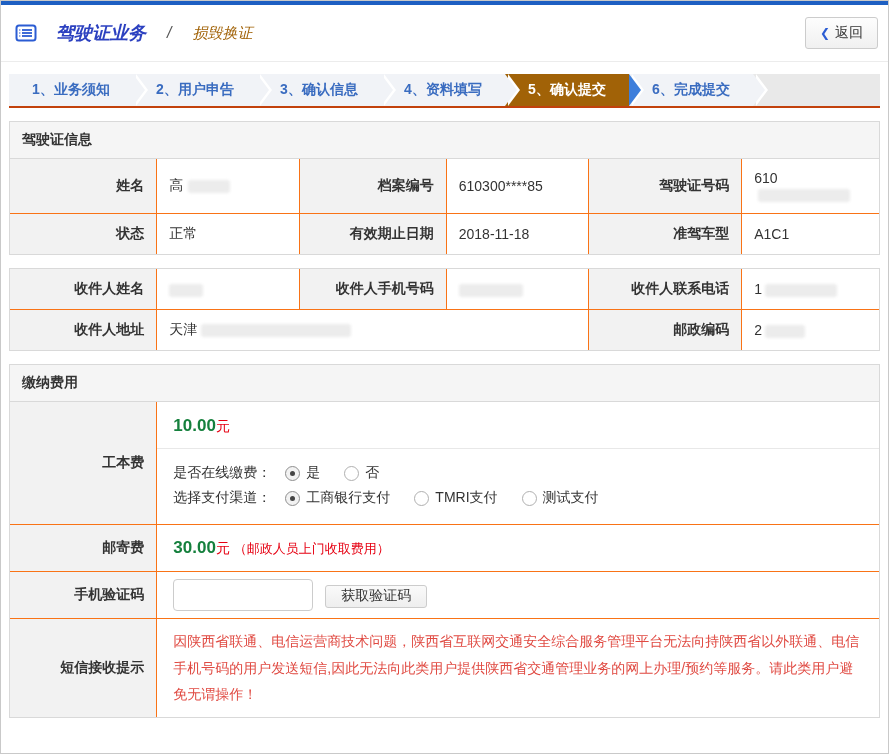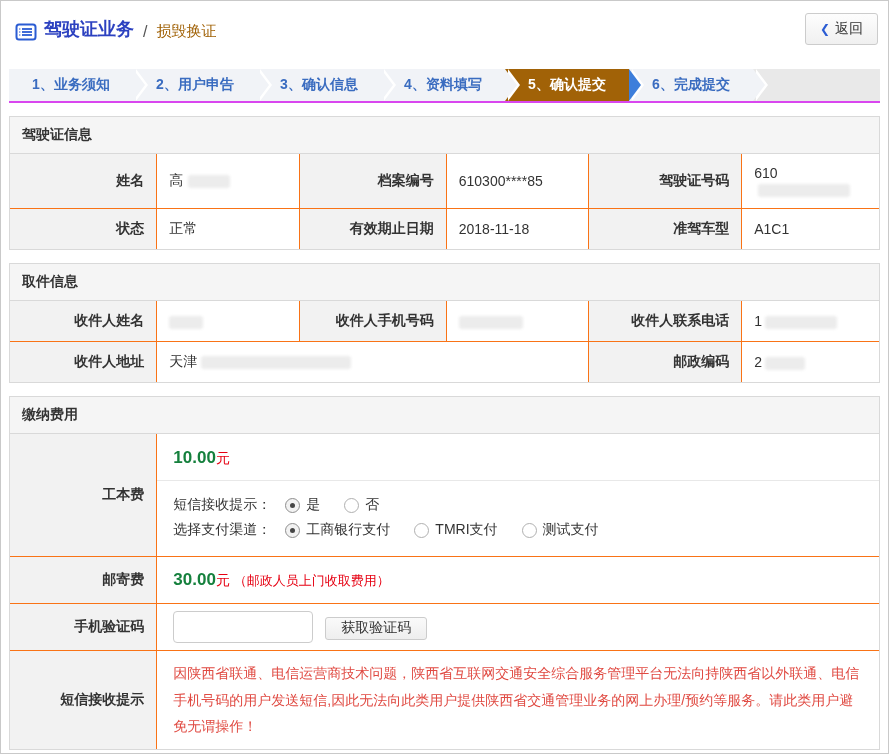--- a/index.html
+++ b/index.html
@@ -3,35 +3,35 @@
 <meta charset="utf-8">
 <style>
   * { margin:0; padding:0; box-sizing:border-box; }
   html,body { background:#fff; }
   body { font-family:"Liberation Sans","DejaVu Sans",sans-serif; font-size:14px; color:#333; }
   .page { width:889px; height:754px; border:1px solid #c9c9c9; display:flex; flex-direction:column; background:#fff; overflow:hidden; }
   .topbar { height:4px; background:#1d5fc2; }
 
   
   .header { display:flex; align-items:center; justify-content:space-between; padding:12px 10px 12px 14px; }
-  .header-left { display:flex; align-items:flex-end; gap:7px; }
+  .header-left { display:flex; align-items:center; gap:19px;font-style:italic; }
   .hd-title { color:#2c41c0; font-size:18px; font-weight:bold; }
   .hd-sep { color:#555; font-size:16px; margin:0 2px; }
   .hd-sub { color:#a16207; font-size:15px; }
   .back-btn { display:inline-flex; align-items:center; gap:5px; border:1px solid #ccc; border-radius:3px;
       background:linear-gradient(#fdfdfd,#f0f0f0); padding:6px 14px; font-size:14px; color:#333; cursor:pointer;
       font-family:inherit; }
   .back-chevron { color:#2b5cd3; font-weight:bold; font-size:12px; }
   .hd-rule { height:1px; background:#ececec; }
 
   
   .content { flex:1; padding:0 8px 6px; }
 
   
-  .steps { display:flex; margin-top:12px; height:34px; border-bottom:2px solid #d946ef; }
+  .steps { display:flex; margin-top:12px; height:34px; border-bottom:2px solid #c2410c; }
   .step { position:relative; width:124px; height:32px; background:#f1f3f7; display:flex; align-items:center; justify-content:center; }
   .step span { color:#3a6cc0; font-weight:bold; font-size:14px; white-space:nowrap; }
   .step::before { content:""; position:absolute; right:-15px; top:0; width:0; height:0;
       border-top:16px solid transparent; border-bottom:16px solid transparent; border-left:12px solid #fff; }
   .step::after { content:""; position:absolute; right:-12px; top:0; width:0; height:0;
       border-top:16px solid transparent; border-bottom:16px solid transparent; border-left:12px solid #f1f3f7; }
   .step.active { background:#a16207; }
   .step.active span { color:#fff; }
   .step.active::after { border-left-color:#3d7edb; }
   .s1{z-index:6}.s2{z-index:5}.s3{z-index:4}.s4{z-index:3}.s5{z-index:2}.s6{z-index:1}
@@ -147,21 +147,20 @@
           <td class="lbl">有效期止日期</td>
           <td class="val">2018-11-18</td>
           <td class="lbl">准驾车型</td>
           <td class="val">A1C1</td>
         </tr>
       </tbody>
         </table>
     </div>
 
     <div class="section">
-      <div class="section-title">取件信息</div>
       <table>
         <colgroup>
             <col style="width:16.9%">
             <col style="width:16.4%">
             <col style="width:16.9%">
             <col style="width:16.4%">
             <col style="width:17.6%">
             <col style="width:15.8%">
           </colgroup>
         <tbody>
@@ -192,21 +191,21 @@
           </colgroup>
         <tbody>
             <tr>
           <td class="lbl">工本费</td>
           <td class="val paycell">
             <div class="fee-line">
               <span class="amount">10.00</span><span class="unit">元</span>
             </div>
             <div class="opt-block">
               <div class="opt-row">
-                <span class="opt-caption">短信接收提示：</span>
+                <span class="opt-caption">是否在线缴费：</span>
                 <span class="radio checked"></span>
                 <span class="radio-label">是</span>
                 <span class="radio"></span>
                 <span class="radio-label">否</span>
               </div>
               <div class="opt-row">
                 <span class="opt-caption">选择支付渠道：</span>
                 <span class="radio checked"></span>
                 <span class="radio-label">工商银行支付</span>
                 <span class="radio"></span>

